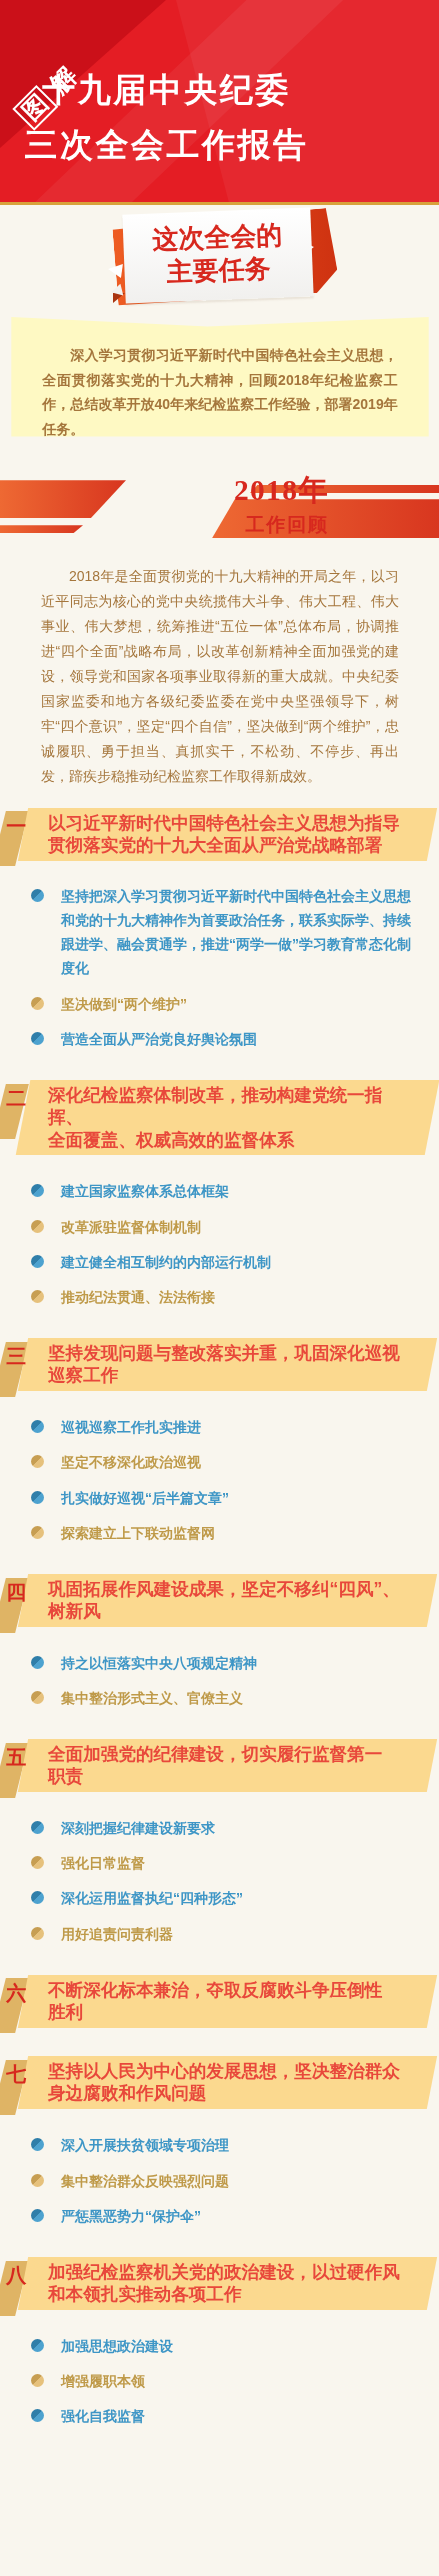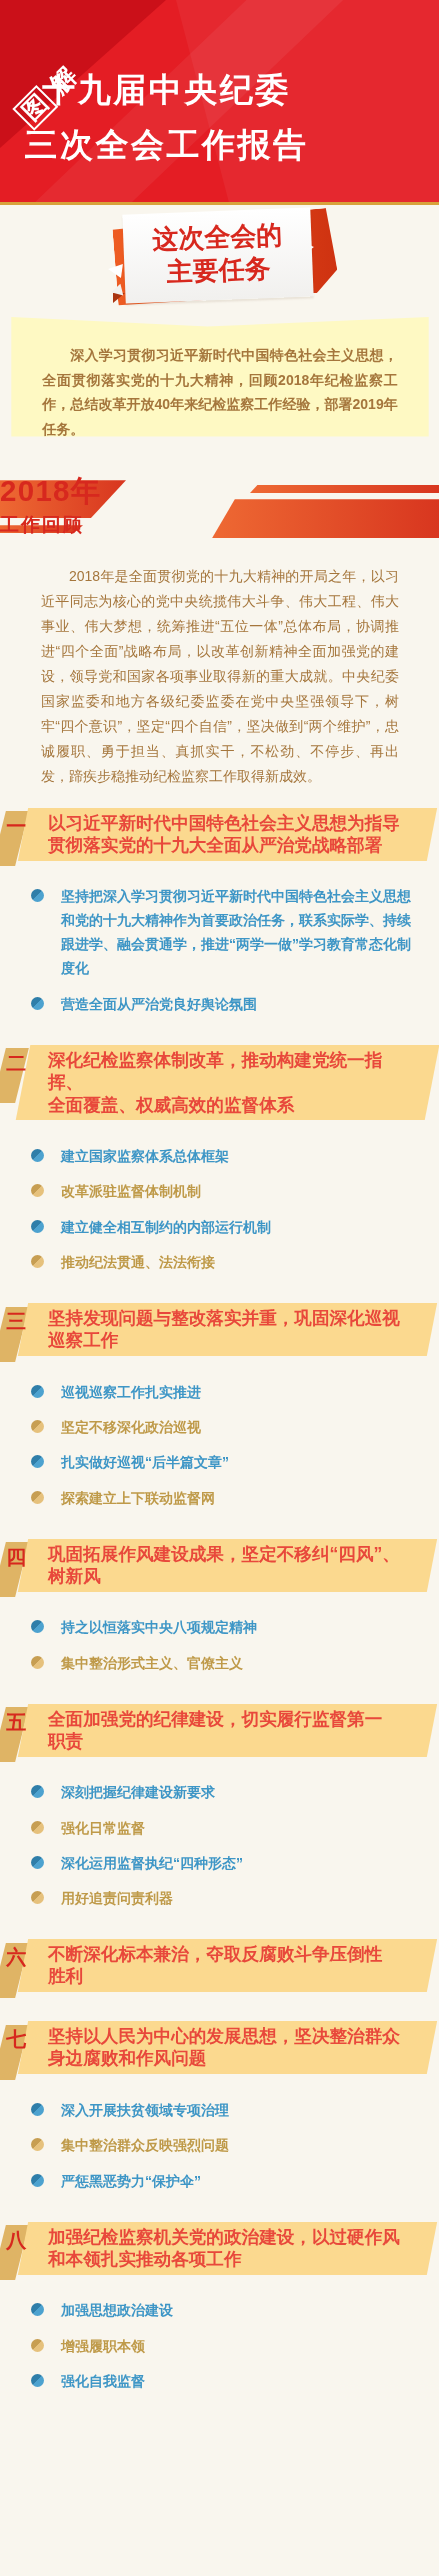--- a/index.html
+++ b/index.html
@@ -38,21 +38,21 @@
     clip-path:polygon(0 0,47% 8%,100% 0,100% 100%,0 100%);
     padding:26px 31px 0;box-sizing:border-box;}
   .task-box p{margin:0;font-size:14px;line-height:24.5px;color:#a5763c;font-weight:bold;text-indent:2em;text-align:justify;}
   
   .review-head{position:relative;width:440px;height:92px;margin-top:16.3px;}
   .stripe{position:absolute;background:linear-gradient(90deg,#ee6933,#d8361f);}
   .ls-big{left:0;top:25px;width:126px;height:38px;clip-path:polygon(0 0,100% 0,72% 100%,0 100%);}
   .ls-thin{left:0;top:70px;width:83px;height:8.2px;clip-path:polygon(0 0,100% 0,88% 100%,0 100%);}
   .rs-thin{left:250px;right:0;top:29.5px;height:8.2px;clip-path:polygon(4% 0,100% 0,100% 100%,0 100%);}
   .rs-big{left:212px;right:0;top:44px;height:39px;clip-path:polygon(10% 0,100% 0,100% 100%,0 100%);}
-  .review-title{position:absolute;left:0;top:19px;width:329px;text-align:left;color:#d7281e;font-weight:bold;}
+  .review-title{position:absolute;left:0;top:19px;width:329px;text-align:right;color:#d7281e;font-weight:bold;font-family:Liberation Serif, serif;}
   .review-title .l1{font-size:29.5px;line-height:33px;letter-spacing:1.3px;}
   .review-title .l2{font-size:19px;line-height:35px;letter-spacing:1.9px;}
   
   .intro{margin:16.3px 41px 0;font-size:14px;line-height:25px;color:#a5763c;font-weight:normal;text-indent:2em;text-align:justify;}
   
   .topic{margin-top:29px;}
   .topic.first{margin-top:19px;}
   .t-head{position:relative;margin-bottom:24px;}
   .t-wedge{position:absolute;left:-1.3px;top:3.8px;width:22.6px;height:55px;background:#dfb465;transform:skewX(-14deg);}
   .t-num{position:absolute;left:6.3px;top:5px;font-size:20px;font-weight:bold;color:#d7281e;z-index:2;}
@@ -120,20 +120,21 @@
       <span class="t-num">一</span>
       <div class="t-band">
         <div class="t-band-in">
           <div>以习近平新时代中国特色社会主义思想为指导</div>
           <div>贯彻落实党的十九大全面从严治党战略部署</div>
         </div>
       </div>
     </div>
     <ul class="bullets">
       <li class="bullet" data-color="blue"><span class="dot"></span><span>坚持把深入学习贯彻习近平新时代中国特色社会主义思想和党的十九大精神作为首要政治任务，联系实际学、持续跟进学、融会贯通学，推进“两学一做”学习教育常态化制度化</span></li>
+      <li class="bullet" data-color="gold"><span class="dot"></span><span>坚决做到“两个维护”</span></li>
       <li class="bullet" data-color="blue"><span class="dot"></span><span>营造全面从严治党良好舆论氛围</span></li>
     </ul>
   </section>
 
   <section class="topic">
     <div class="t-head">
       <div class="t-wedge"></div>
       <span class="t-num">二</span>
       <div class="t-band">
         <div class="t-band-in">

